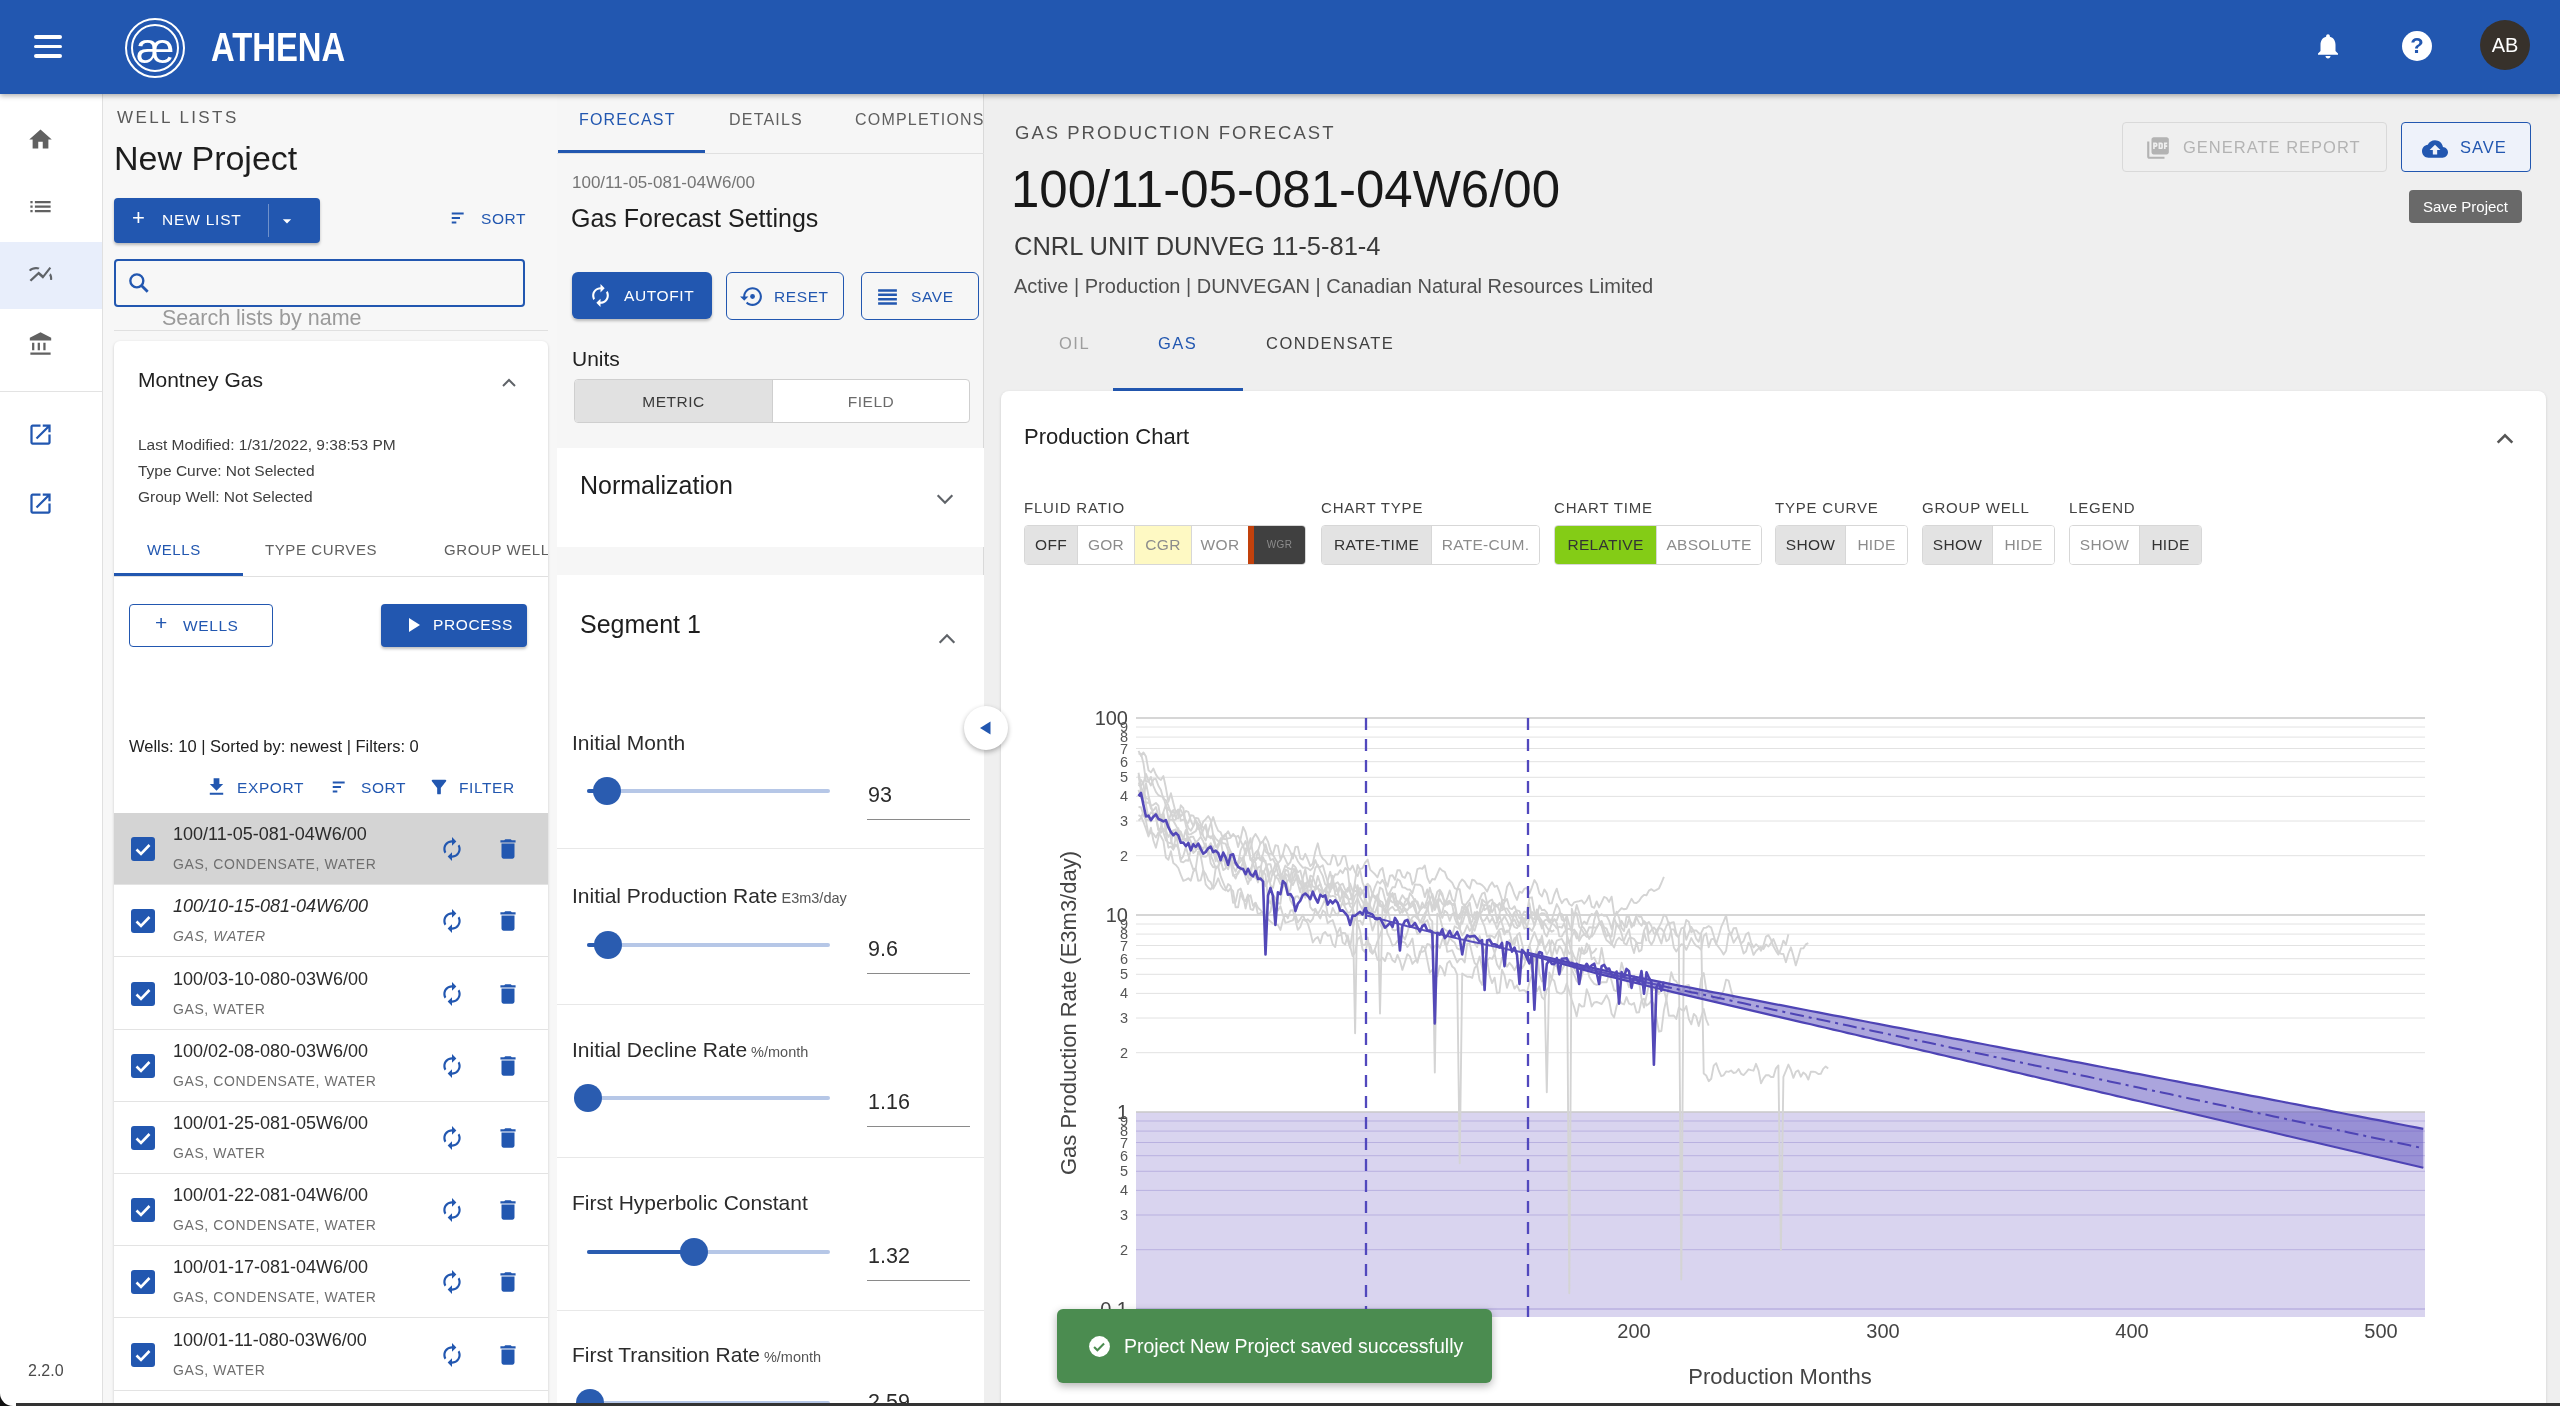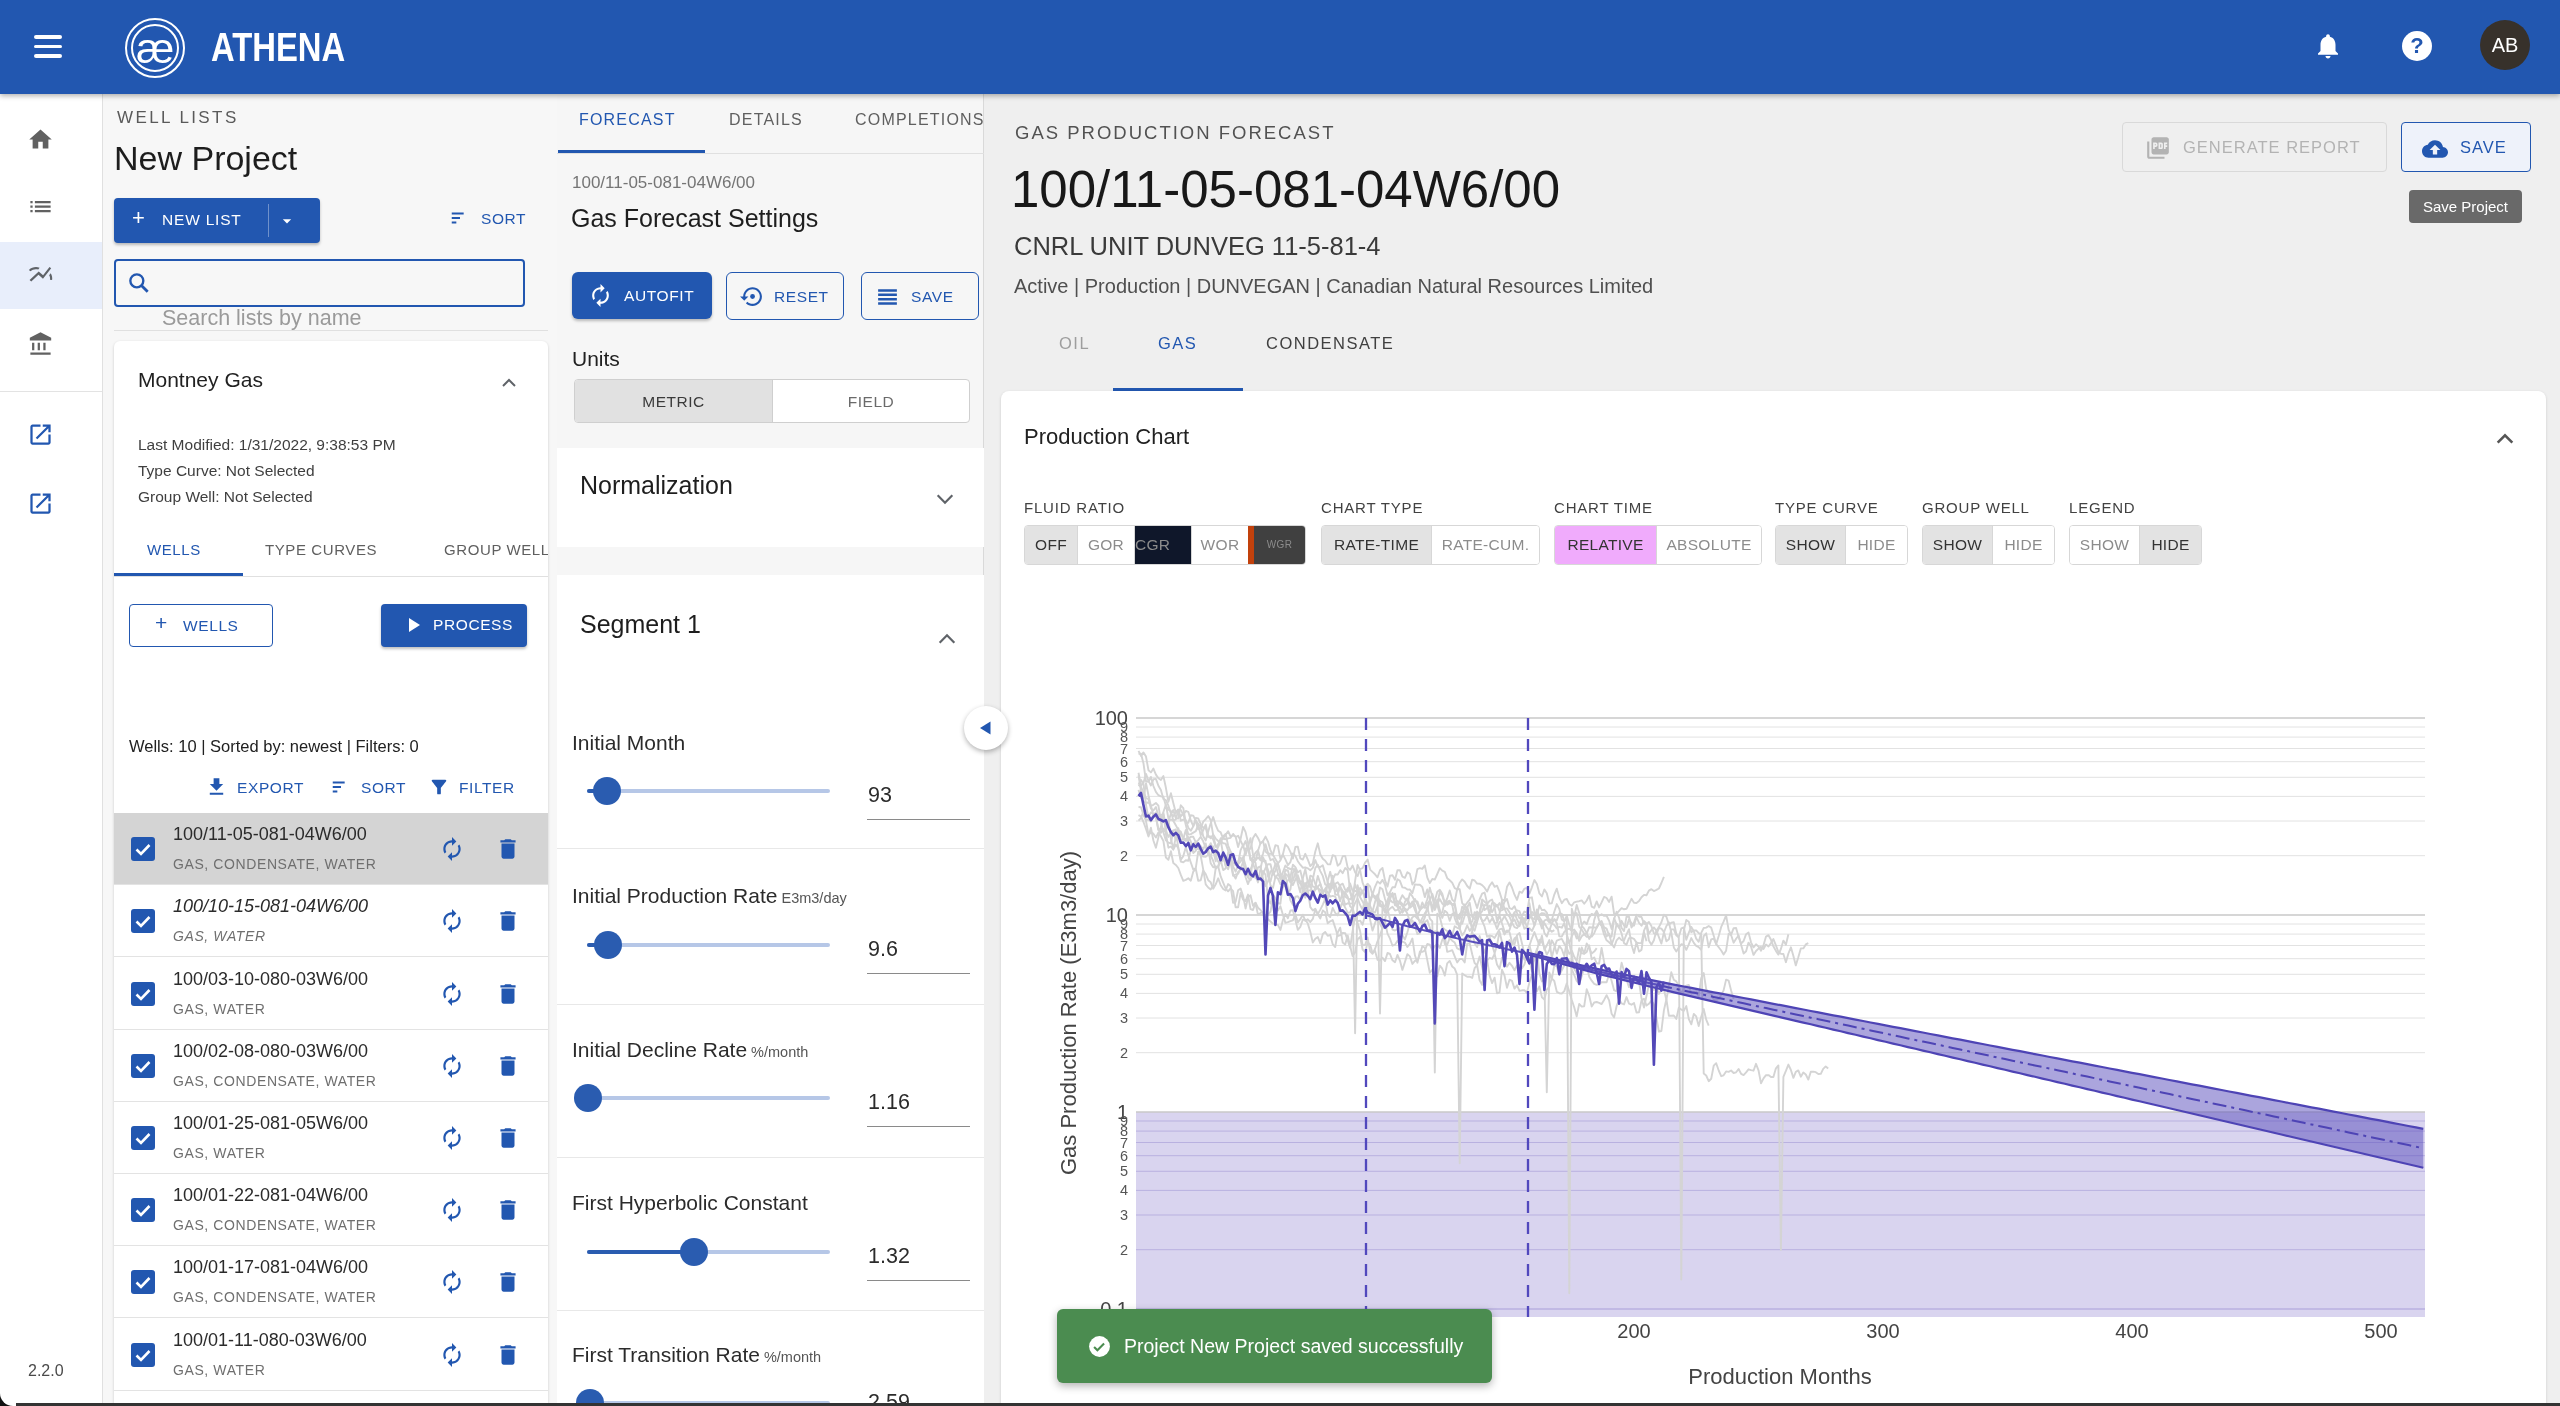--- a/index.html
+++ b/index.html
@@ -292,32 +292,32 @@
 
   <div class="abs" style="left:1001px;top:391px;width:1545px;height:1015px;background:#fff;border-radius:8px 8px 0 0;box-shadow:0 1px 3px rgba(0,0,0,0.15);"></div>
   <div class="abs" style="left:1024px;top:424px;font-size:22px;color:#212121;">Production Chart</div>
   <div class="abs" style="left:2494px;top:428px;"><svg width="22" height="22" viewBox="0 0 24 24">
         <polyline points="4,16 12,8 20,16" fill="none" stroke="#555" stroke-width="2.8"></polyline>
       </svg></div>
   <div style="position:absolute;left:1024px;top:499px;font-size:15px;letter-spacing:0.8px;color:#424242;">FLUID RATIO</div>
     <div style="position:absolute;left:1024px;top:525px;height:40px;border:1px solid #d7d7d7;border-radius:4px;overflow:hidden;background:#fff;">
       <div style="float:left;width:52px;height:38px;line-height:38px;text-align:center;background:#e3e3e3;color:#333;font-size:15.5px;letter-spacing:0.3px;">OFF</div>
       <div style="float:left;width:57px;height:38px;line-height:38px;text-align:center;background:#fff;color:#8c8c8c;border-left:1px solid #d7d7d7;font-size:15.5px;letter-spacing:0.3px;">GOR</div>
-      <div style="float:left;width:57px;height:38px;line-height:38px;background:#0f172a;color:#8c8c8c;border-left:1px solid #d7d7d7;font-size:15.5px;letter-spacing:0.3px;">CGR</div>
+      <div style="float:left;width:57px;height:38px;line-height:38px;text-align:center;background:#fef9c3;color:#8c8c8c;border-left:1px solid #d7d7d7;font-size:15.5px;letter-spacing:0.3px;">CGR</div>
       <div style="float:left;width:57px;height:38px;line-height:38px;text-align:center;background:#fff;color:#8c8c8c;border-left:1px solid #d7d7d7;font-size:15.5px;letter-spacing:0.3px;">WOR</div>
       <div style="float:left;width:57px;height:38px;line-height:38px;text-align:center;background:#404040;color:#8c8c8c;border-left:6px solid #c2410c;font-size:10px;letter-spacing:0.3px;">WGR</div>
     </div>
     <div style="position:absolute;left:1321px;top:499px;font-size:15px;letter-spacing:0.8px;color:#424242;">CHART TYPE</div>
     <div style="position:absolute;left:1321px;top:525px;height:40px;border:1px solid #d7d7d7;border-radius:4px;overflow:hidden;background:#fff;">
       <div style="float:left;width:109px;height:38px;line-height:38px;text-align:center;background:#e3e3e3;color:#333;font-size:15.5px;letter-spacing:0.3px;">RATE-TIME</div>
       <div style="float:left;width:108px;height:38px;line-height:38px;text-align:center;background:#fff;color:#8c8c8c;border-left:1px solid #d7d7d7;font-size:15.5px;letter-spacing:0.3px;">RATE-CUM.</div>
     </div>
     <div style="position:absolute;left:1554px;top:499px;font-size:15px;letter-spacing:0.8px;color:#424242;">CHART TIME</div>
     <div style="position:absolute;left:1554px;top:525px;height:40px;border:1px solid #d7d7d7;border-radius:4px;overflow:hidden;background:#fff;">
-      <div style="float:left;width:101px;height:38px;line-height:38px;text-align:center;background:#f0abfc;color:#333;font-size:15.5px;letter-spacing:0.3px;">RELATIVE</div>
+      <div style="float:left;width:101px;height:38px;line-height:38px;text-align:center;background:#84cc16;color:#333;font-size:15.5px;letter-spacing:0.3px;">RELATIVE</div>
       <div style="float:left;width:105px;height:38px;line-height:38px;text-align:center;background:#fff;color:#8c8c8c;border-left:1px solid #d7d7d7;font-size:15.5px;letter-spacing:0.3px;">ABSOLUTE</div>
     </div>
     <div style="position:absolute;left:1775px;top:499px;font-size:15px;letter-spacing:0.8px;color:#424242;">TYPE CURVE</div>
     <div style="position:absolute;left:1775px;top:525px;height:40px;border:1px solid #d7d7d7;border-radius:4px;overflow:hidden;background:#fff;">
       <div style="float:left;width:69px;height:38px;line-height:38px;text-align:center;background:#e3e3e3;color:#333;font-size:15.5px;letter-spacing:0.3px;">SHOW</div>
       <div style="float:left;width:62px;height:38px;line-height:38px;text-align:center;background:#fff;color:#8c8c8c;border-left:1px solid #d7d7d7;font-size:15.5px;letter-spacing:0.3px;">HIDE</div>
     </div>
     <div style="position:absolute;left:1922px;top:499px;font-size:15px;letter-spacing:0.8px;color:#424242;">GROUP WELL</div>
     <div style="position:absolute;left:1922px;top:525px;height:40px;border:1px solid #d7d7d7;border-radius:4px;overflow:hidden;background:#fff;">
       <div style="float:left;width:69px;height:38px;line-height:38px;text-align:center;background:#e3e3e3;color:#333;font-size:15.5px;letter-spacing:0.3px;">SHOW</div>

